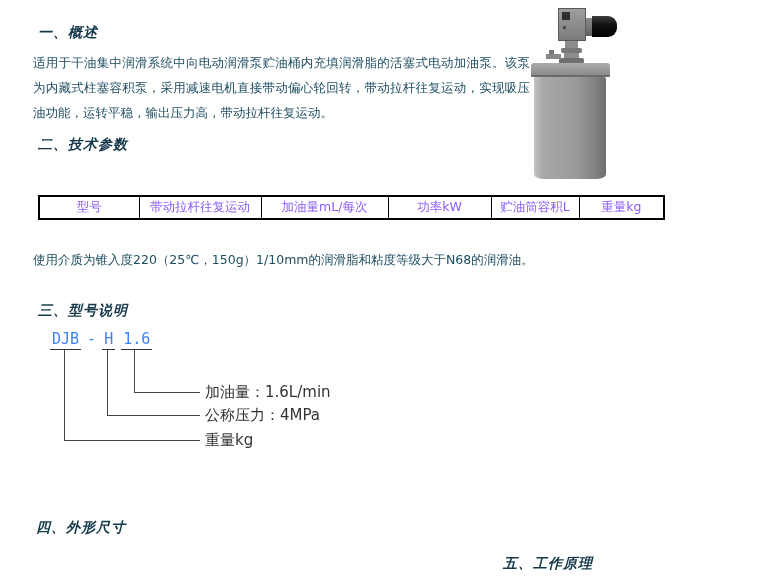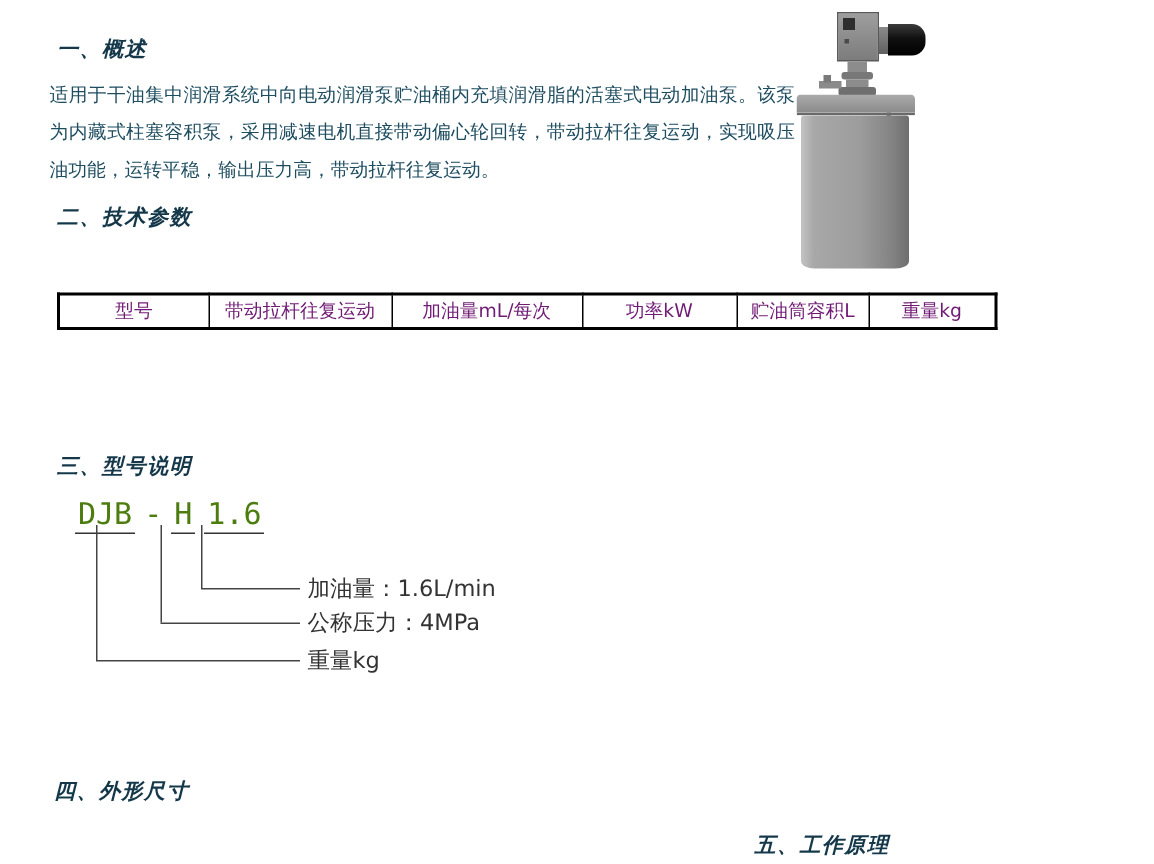--- a/index.html
+++ b/index.html
@@ -44,21 +44,21 @@
     position: absolute;
     left: 38px; top: 195px;
     width: 625px;
     border-collapse: collapse;
     table-layout: fixed;
   }
   #params-table th, #params-table td {
     border: 1px solid #000000;
     font-size: 12.5px;
     font-weight: normal;
-    color: #701a75;
+    color: #8b5cf6;
     text-align: center;
     height: 23px;
     padding: 0 2px;
     white-space: nowrap;
     overflow: hidden;
   }
   #params-table { border: 2px solid #000000; }
 
   #medium-note {
     position: absolute;
@@ -72,22 +72,22 @@
   
   #model-diagram {
     position: absolute;
     left: 50px; top: 330px;
     width: 340px; height: 130px;
   }
   #model-code {
     position: absolute;
     left: 0; top: 0;
     font-family: "DejaVu Sans Mono", "Liberation Mono", monospace;
-    font-size: 20px;
-    color: #4d7c0f;
+    font-size: 15px;
+    color: #3b82f6;
     white-space: nowrap;
   }
   #model-code .code-part { display: inline-block; }
   #model-code .underlined { border-bottom: 1px solid #333333; padding: 0 2px 1px 2px; }
   #model-code .code-gap { display: inline-block; width: 6px; }
   .dline { position: absolute; background: #444444; }
   #vline-series   { left: 14px; top: 20px; width: 1px; height: 90px; }
   #vline-pressure { left: 57px; top: 20px; width: 1px; height: 65px; }
   #vline-flow     { left: 84px; top: 20px; width: 1px; height: 42px; }
   #hline-flow     { left: 84px; top: 62px;  width: 66px; height: 1px; }
@@ -168,20 +168,21 @@
       <th>型号</th>
       <th>带动拉杆往复运动</th>
       <th>加油量mL/每次</th>
       <th>功率kW</th>
       <th>贮油筒容积L</th>
       <th>重量kg</th>
     </tr>
   </tbody>
     </table>
 
+  <div id="medium-note">使用介质为锥入度220（25℃，150g）1/10mm的润滑脂和粘度等级大于N68的润滑油。</div>
 
   <div id="h-model" class="sec-heading">三、型号说明</div>
 
   <div id="model-diagram">
     <div id="model-code">
       <span class="code-part underlined">DJB</span><span class="code-gap"></span><span class="code-part">-</span><span class="code-gap"></span><span class="code-part underlined">H</span><span class="code-gap"></span><span class="code-part underlined">1.6</span>
     </div>
 
     <div id="vline-series" class="dline"></div>
     <div id="vline-pressure" class="dline"></div>

